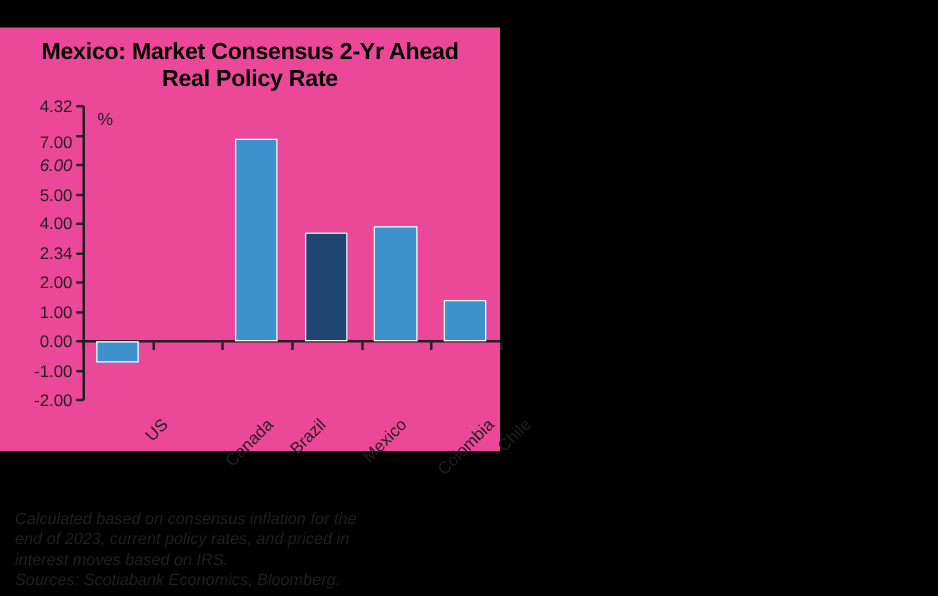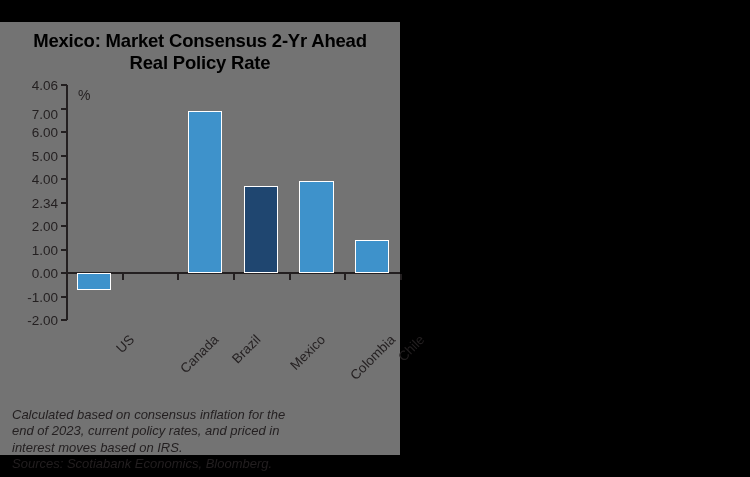--- a/index.html
+++ b/index.html
@@ -4,22 +4,22 @@
 <style>
   html,body{margin:0;padding:0;}
   body{
     width:750px;height:477px;background:#000;
     font-family:"Liberation Sans", sans-serif;
     overflow:hidden;
   }
   #root{position:relative;width:750px;height:477px;background:#000;}
 
   .panel{
-    position:absolute;left:0;top:22px;width:400px;height:433px;
-    background:#737373;
+    position:absolute;left:0;top:22px;width:400px;height:339px;
+    background:#ec4899;
   }
 
   .title{
     position:absolute;left:8px;top:8px;width:384px;
     text-align:center;
     font-size:18.5px;font-weight:bold;color:#000;
     line-height:22px;
     letter-spacing:-0.2px;
   }
 
@@ -84,25 +84,25 @@
     <div class="title">
       <div>Mexico: Market Consensus 2-Yr Ahead</div>
       <div>Real Policy Rate</div>
     </div>
 
     <div class="plot" id="plot">
       <div class="axis-line"></div>
       <div class="pct">%</div>
       <div id="yticks">
           <div class="tick" style="top: -1px;"></div>
-          <div class="ytick-label" style="top: 0px;">4.06</div>
+          <div class="ytick-label" style="top: 0px;">4.32</div>
           <div class="tick" style="top: 22.5px;"></div>
           <div class="ytick-label" style="top: 29px;">7.00</div>
           <div class="tick" style="top: 46px;"></div>
-          <div class="ytick-label" style="top: 47px;">6.00</div>
+          <div class="ytick-label" style="top: 47px; font-style: italic;">6.00</div>
           <div class="tick" style="top: 69.5px;"></div>
           <div class="ytick-label" style="top: 70.5px;">5.00</div>
           <div class="tick" style="top: 93px;"></div>
           <div class="ytick-label" style="top: 94px;">4.00</div>
           <div class="tick" style="top: 116.5px;"></div>
           <div class="ytick-label" style="top: 117.5px;">2.34</div>
           <div class="tick" style="top: 140px;"></div>
           <div class="ytick-label" style="top: 141px;">2.00</div>
           <div class="tick" style="top: 163.5px;"></div>
           <div class="ytick-label" style="top: 164.5px; text-align: center;">1.00</div>

